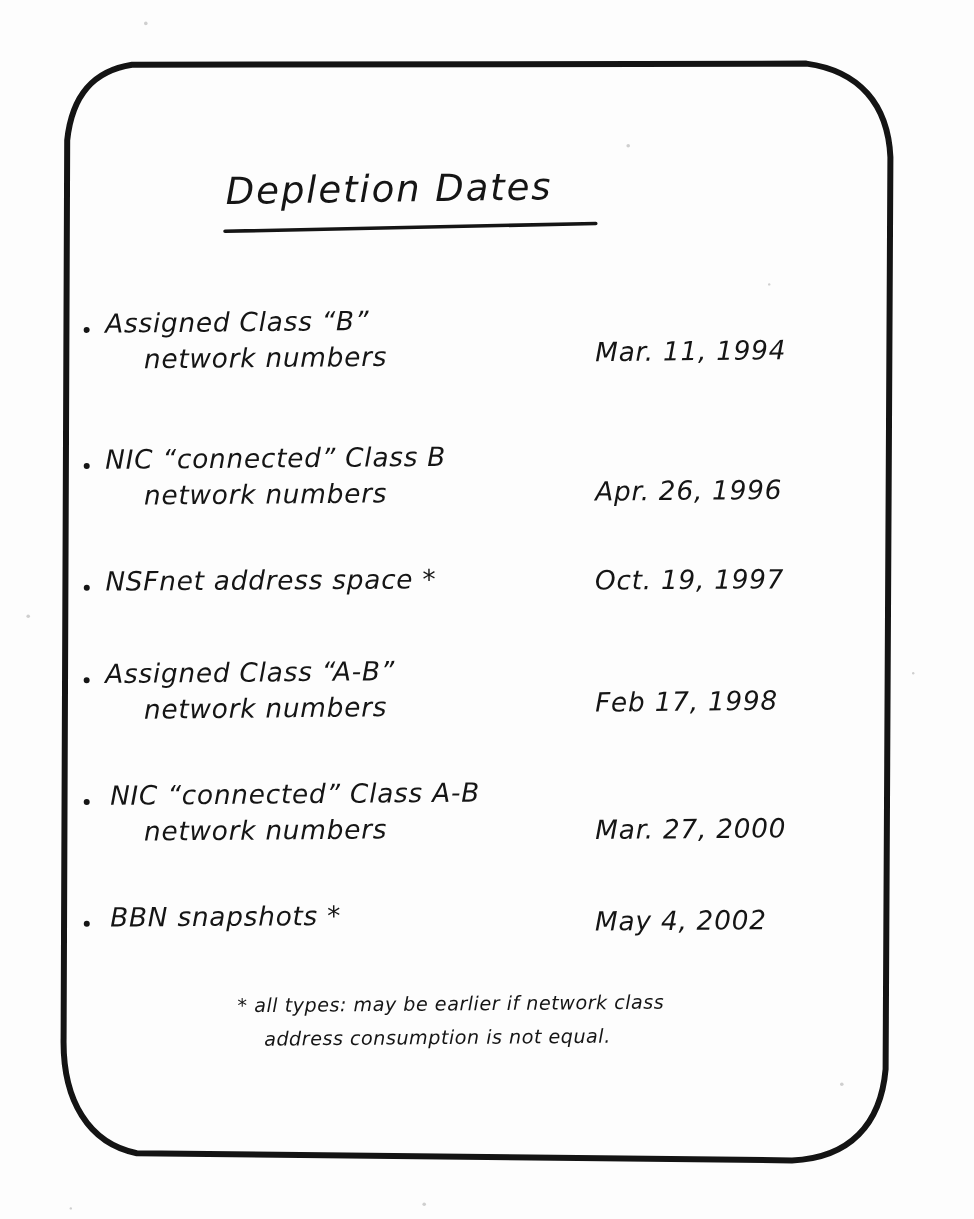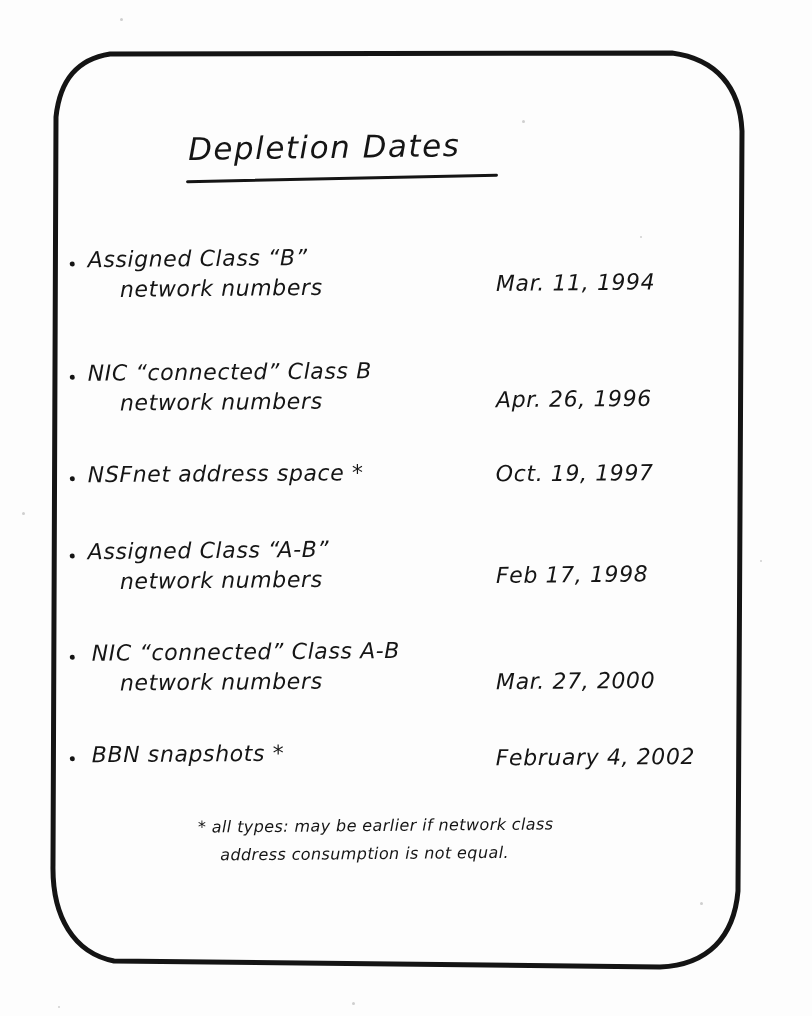--- a/index.html
+++ b/index.html
@@ -39,21 +39,21 @@
   }
   .slide-frame svg {
     display: block;
     width: 100%;
     height: 100%;
   }
 
   .content {
     position: absolute;
     left: 48px;
-    top: 34px;
+    top: 45px;
     width: 700px;
     height: 930px;
   }
 
   
   .hw {
     font-family: "DejaVu Sans", sans-serif;
     font-style: italic;
     color: #151515;
     white-space: nowrap;
@@ -193,21 +193,21 @@
     <span class="bullet"></span>
     <span class="hw label-l1" style="left:44px;">NIC “connected” Class A-B</span>
     <span class="hw label-l2">network numbers</span>
     <span class="hw date" style="top:26px;">Mar. 27, 2000</span>
   </div>
 
   <div class="row" style="top:712px; transform: rotate(-0.4deg);">
     <span class="bullet"></span>
     <span class="hw label-l1" style="left:44px;">BBN snapshots *</span>
     <span class="hw label-l2"></span>
-    <span class="hw date" style="top:0px;">February 4, 2002</span>
+    <span class="hw date" style="top:0px;">May 4, 2002</span>
   </div>
 
   <div class="hw footnote">
     <span>* all types: may be earlier if network class</span>
     <span class="fn-line2">address consumption is not equal.</span>
   </div>
 
 </div>
 
 </body></html>

